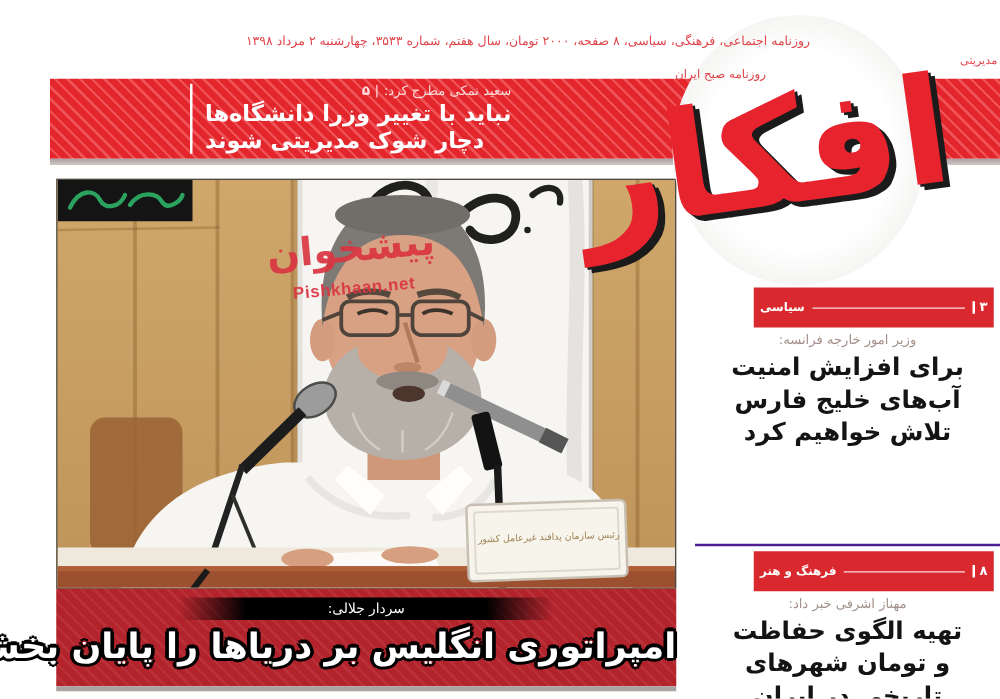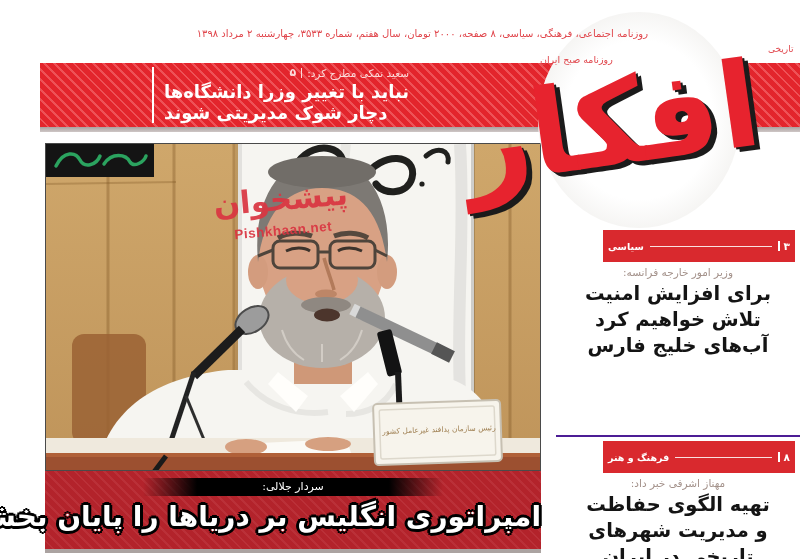--- a/index.html
+++ b/index.html
@@ -93,21 +93,21 @@
       <div class="band-headline">
         <div>نباید با تغییر وزرا دانشگاه‌ها</div>
         <div>دچار شوک مدیریتی شوند</div>
       </div>
     </div>
   </div>
   <div class="band-shadow"></div>
 
   <div class="logo-ellipse"></div>
   <div class="logo-tagline">روزنامه صبح ایران</div>
-  <div class="logo-tagline-frag">تاریخی</div>
+  <div class="logo-tagline-frag">مدیریتی</div>
   <div class="logo">افکار</div>
 
   <div class="photo">
     <svg viewBox="0 0 496 328" width="496" height="328">
       <defs>
         <linearGradient id="wood" x1="0" y1="0" x2="0" y2="1">
           <stop offset="0" stop-color="#cfa76b"></stop>
             <stop offset="1" stop-color="#bf945a"></stop>
         </linearGradient>
       </defs>
@@ -220,35 +220,35 @@
     <section class="s s1">
       <div class="sbar">
         <span class="slabel">سیاسی</span>
         <span class="sline"></span>
         <span class="svline"></span>
         <span class="spage">۳</span>
       </div>
       <div class="skicker">وزیر امور خارجه فرانسه:</div>
       <div class="shead">
         <div>برای افزایش امنیت</div>
+        <div>آب‌های خلیج فارس</div>
         <div>تلاش خواهیم کرد</div>
-        <div>آب‌های خلیج فارس</div>
       </div>
     </section>
 
 
     <section class="s s3">
       <div class="sbar">
         <span class="slabel">فرهنگ و هنر</span>
         <span class="sline"></span>
         <span class="svline"></span>
         <span class="spage">۸</span>
       </div>
       <div class="skicker">مهناز اشرفی خبر داد:</div>
       <div class="shead">
         <div>تهیه الگوی حفاظت</div>
-        <div>و مدیریت شهرهای</div>
+        <div>و تومان شهرهای</div>
         <div>تاریخی در ایران</div>
       </div>
     </section>
 
   </div>
 </div>
 
 </body></html>

